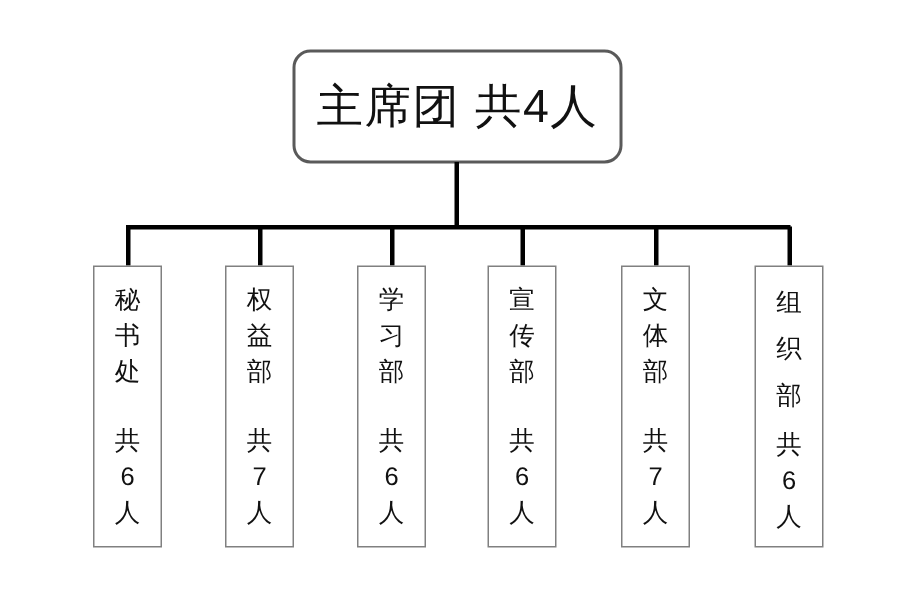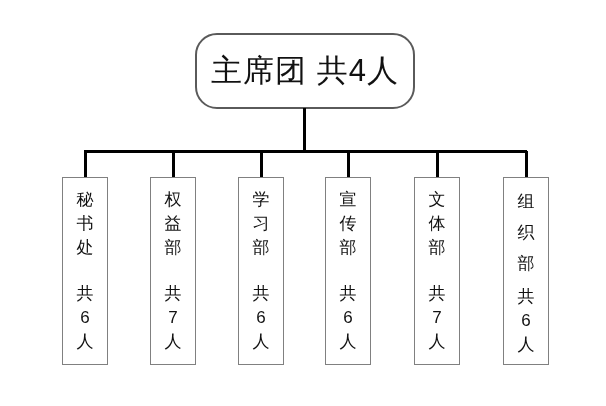--- a/index.html
+++ b/index.html
@@ -17,21 +17,21 @@
     overflow: hidden;
   }
   
   .root-box {
     position: absolute;
     left: 195px;
     top: 33px;
     width: 220px;
     height: 76px;
     border: 2px solid #5a5a5a;
-    border-radius: 22px;
+    border-radius: 12px;
     box-sizing: border-box;
     display: flex;
     align-items: center;
     justify-content: center;
     background: #ffffff;
   }
   .root-label {
     font-size: 31px;
     letter-spacing: 1px;
     font-weight: 500;

